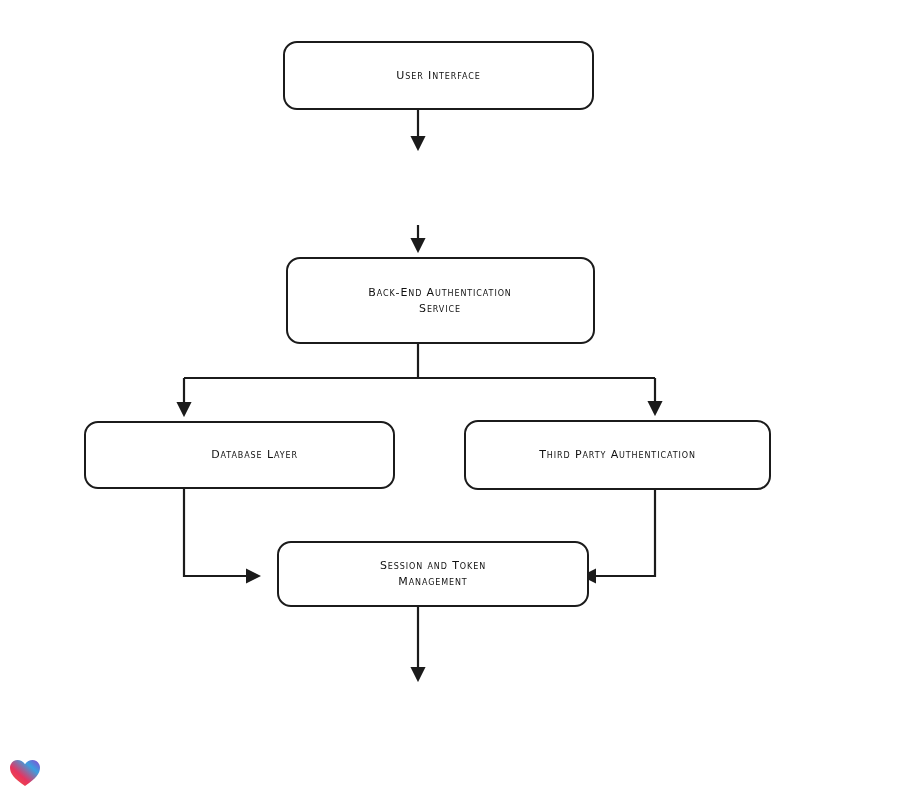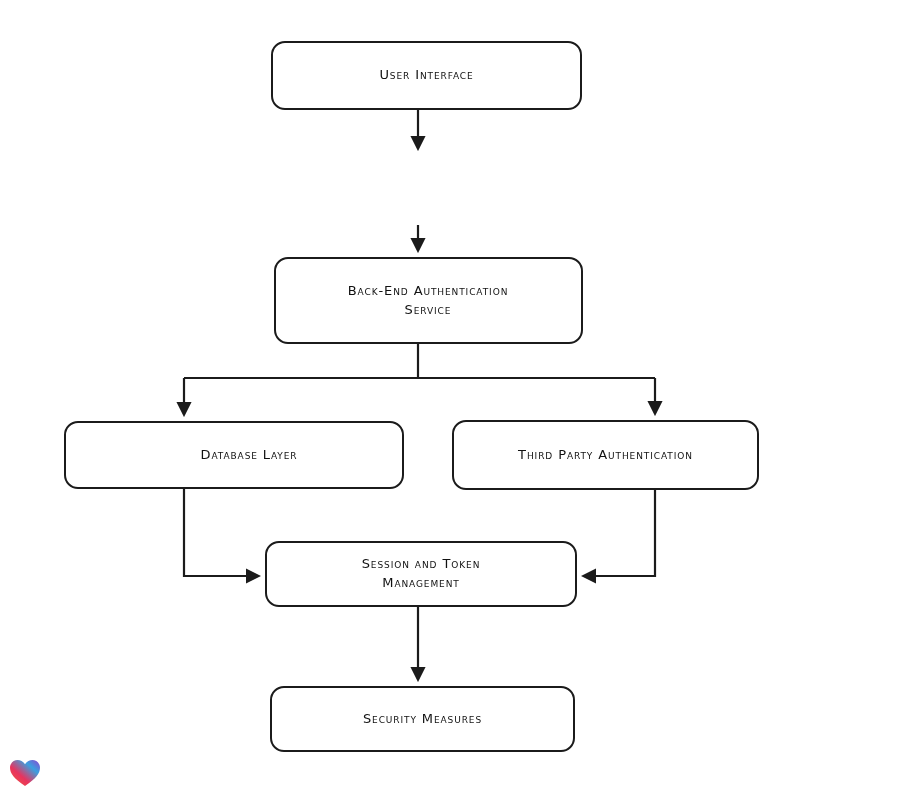--- a/index.html
+++ b/index.html
@@ -26,26 +26,27 @@
     box-sizing: border-box;
     border: 2.5px solid #1b1b1b;
     border-radius: 14px;
     background: #ffffff;
     display: flex;
     align-items: center;
     justify-content: center;
     text-align: center;
     color: #111111;
     font-family: "DejaVu Sans", sans-serif;
-    font-size: 13px;
+    font-size: 11px;
     font-variant: small-caps;
     letter-spacing: 0.9px;
     line-height: 1.45;
     padding: 4px 10px;
     white-space: pre-line;
+    margin-left: 12px;
   }
   .svg-layer {
     position: absolute;
     left: 0;
     top: 0;
     width: 911px;
     height: 810px;
     pointer-events: none;
   }
   .heart {
@@ -83,28 +84,27 @@
 
     <path d="M 418 607 L 418 679" stroke="#1b1b1b" stroke-width="2.2" fill="none" marker-end="url(#arrow)"></path>
   </svg>
 
   <div class="node" style="left:271px; top:41px; width:311px; height:69px;">User Interface</div>
 
 
   <div class="node" style="left:274px; top:257px; width:309px; height:87px;padding-left:9px;">Back-End Authentication
 Service</div>
 
-  <div class="node" style="left:64px; top:421px; width:340px; height:68px;padding-left:40px;">Database Layer</div>
+  <div class="node" style="left:72px; top:421px; width:311px; height:68px;padding-left:40px;">Database Layer</div>
 
   <div class="node" style="left:452px; top:420px; width:307px; height:70px;">Third Party Authentication</div>
 
   <div class="node" style="left:265px; top:541px; width:312px; height:66px;">Session and Token
 Management</div>
 
-  <div class="node" style="left:270px; top:686px; width:305px; height:66px;">Security Measures</div>
 
   <svg class="heart" viewBox="0 0 34 34">
     <defs>
       <linearGradient id="hg" x1="0" y1="1" x2="1" y2="0">
         <stop offset="0%" stop-color="#f05a3c"></stop>
         <stop offset="38%" stop-color="#e8335e"></stop>
         <stop offset="72%" stop-color="#3aa0e0"></stop>
         <stop offset="100%" stop-color="#8e44d0"></stop>
       </linearGradient>
     </defs>

